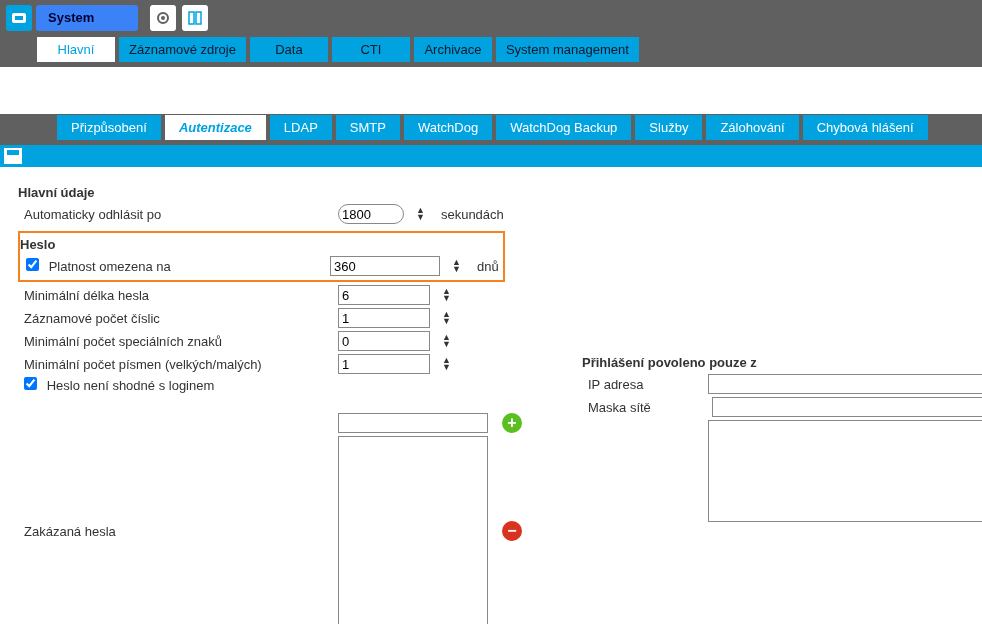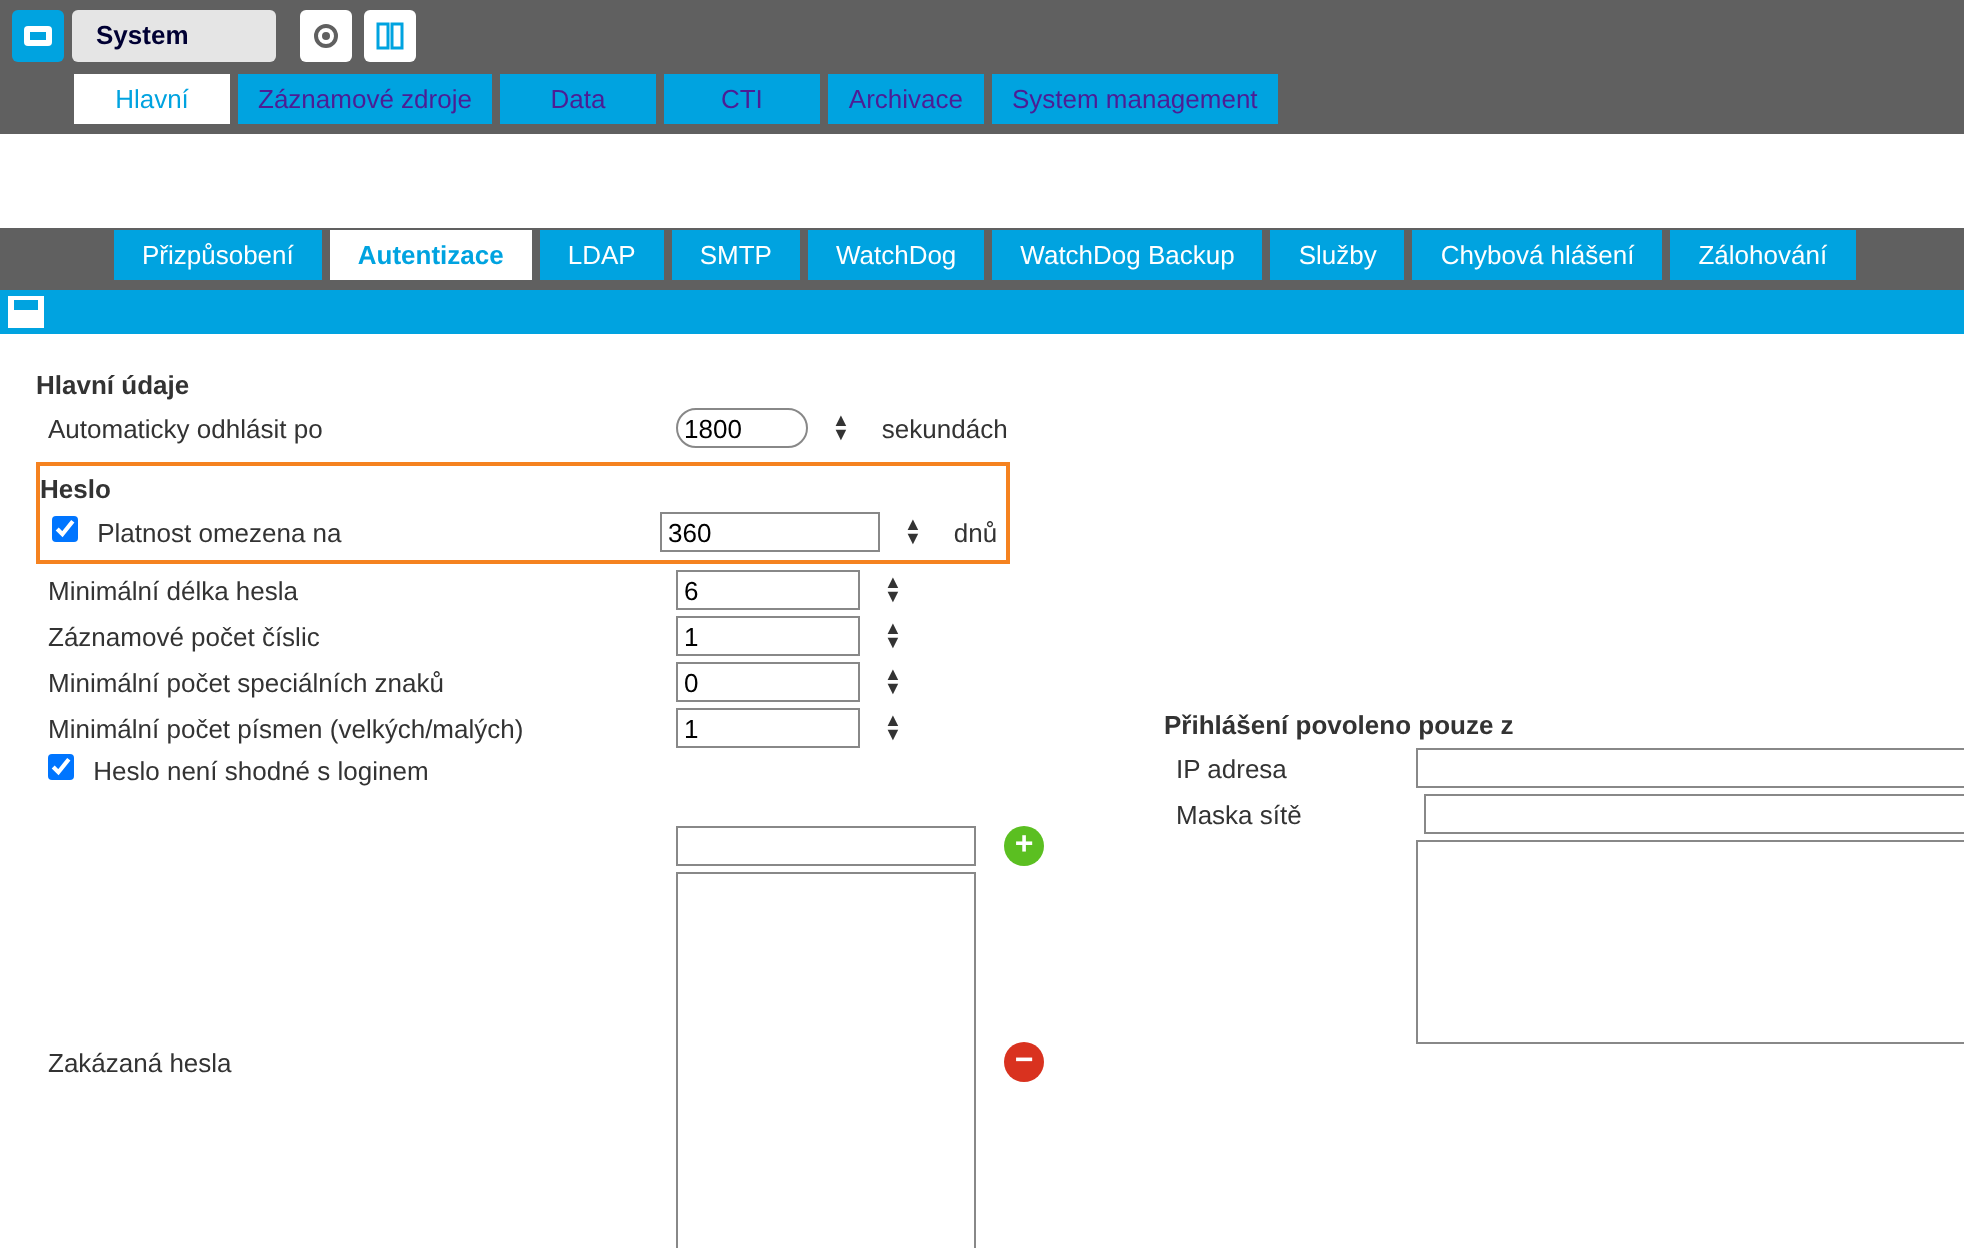--- a/index.html
+++ b/index.html
@@ -1,26 +1,26 @@
 <!DOCTYPE html>
 <html><head>
 <meta charset="utf-8">
 <style>
   * { box-sizing: border-box; margin: 0; padding: 0; font-family: "Segoe UI", Tahoma, sans-serif; font-size: 13px; }
   body { width: 982px; background: #fff; color: #333; }
   .topbar { background: #606060; height: 36px; display: flex; align-items: center; padding: 3px 6px; gap: 4px; }
   .topbar-icon { width: 26px; height: 26px; background: #00a3e0; border-radius: 3px; display: flex; align-items: center; justify-content: center; }
-  .topbar-label { background: #e5e5e5; color: #003; font-weight: bold; height: 26px; line-height: 26px; padding: 0 44px 0 12px; border-radius: 3px; margin-right: 6px; }
+  .topbar-label { background: #3b82f6; color: #003; font-weight: bold; height: 26px; line-height: 26px; padding: 0 44px 0 12px; border-radius: 3px; margin-right: 6px; }
   .topbar-white { width: 26px; height: 26px; background: #fff; border-radius: 3px; margin-left: 2px; display:flex; align-items:center; justify-content:center; }
   .tabstrip { background: #606060; padding: 0 36px 4px 36px; display: flex; gap: 2px; }
-  .tab { background: #00a3e0; color: #4c1d95; padding: 5px 10px; cursor: pointer; border: 1px solid #606060; min-width: 80px; text-align: center; }
+  .tab { background: #00a3e0; color: #0f172a; padding: 5px 10px; cursor: pointer; border: 1px solid #606060; min-width: 80px; text-align: center; }
   .tab.active { background: #fff; color: #00a3e0; font-weight: normal; }
   .subtabstrip { background: #606060; padding: 0 0 4px 56px; display: flex; gap: 2px; margin-top: 47px; }
   .subtab { background: #00a3e0; color: #fff; padding: 5px 14px; cursor: pointer; border: 1px solid #606060; text-align:center; }
-  .subtab.active { background: #fff; color: #00a3e0; font-weight: bold; }
+  .subtab.active { background: #fff; color: #00a3e0; font-weight: bold; font-style: italic; }
   .toolbar { background: #00a3e0; height: 22px; display:flex; align-items:center; padding-left:4px; }
   .toolbar .save { width:18px; height:16px; background:#fff; position:relative; }
   .toolbar .save::after { content:""; position:absolute; top:2px; left:3px; width:12px; height:5px; background:#00a3e0; }
 
   .content { padding: 12px 18px; }
   .section-title { font-weight: bold; margin-bottom: 4px; margin-top:6px; }
   .row { display: flex; align-items: center; margin: 3px 0; gap: 10px; }
   .label-col { width: 310px; padding-left: 6px; }
   .label-col-short { width: 120px; padding-left: 6px; }
   .input-text { border: 1px solid #888; padding: 1px 3px; background: #fff; height: 20px; }
@@ -74,22 +74,22 @@
 </div>
 
 <div class="subtabstrip">
   <div class="subtab">Přizpůsobení</div>
   <div class="subtab active">Autentizace</div>
   <div class="subtab">LDAP</div>
   <div class="subtab">SMTP</div>
   <div class="subtab">WatchDog</div>
   <div class="subtab">WatchDog Backup</div>
   <div class="subtab">Služby</div>
+  <div class="subtab">Zálohování</div>
   <div class="subtab">Chybová hlášení</div>
-  <div class="subtab">Zálohování</div>
 </div>
 
 <div class="toolbar">
   <div class="save"></div>
 </div>
 
 <div class="content">
 
   <div class="section-title">Hlavní údaje</div>
   <div class="row">

